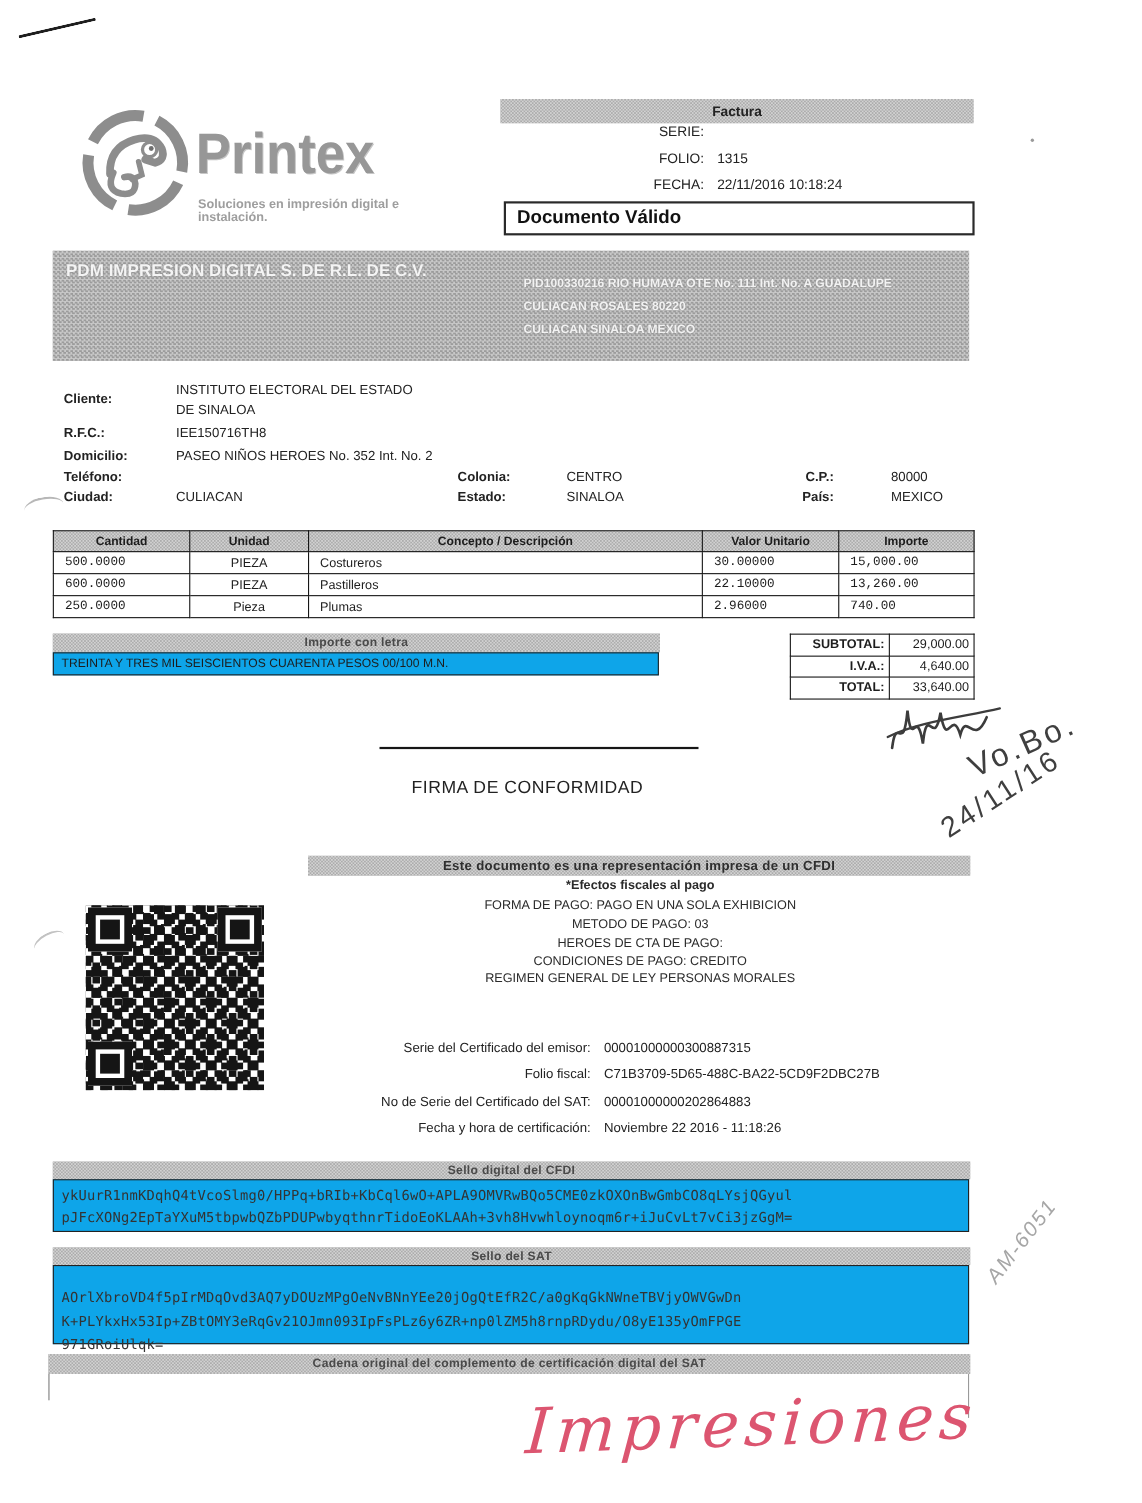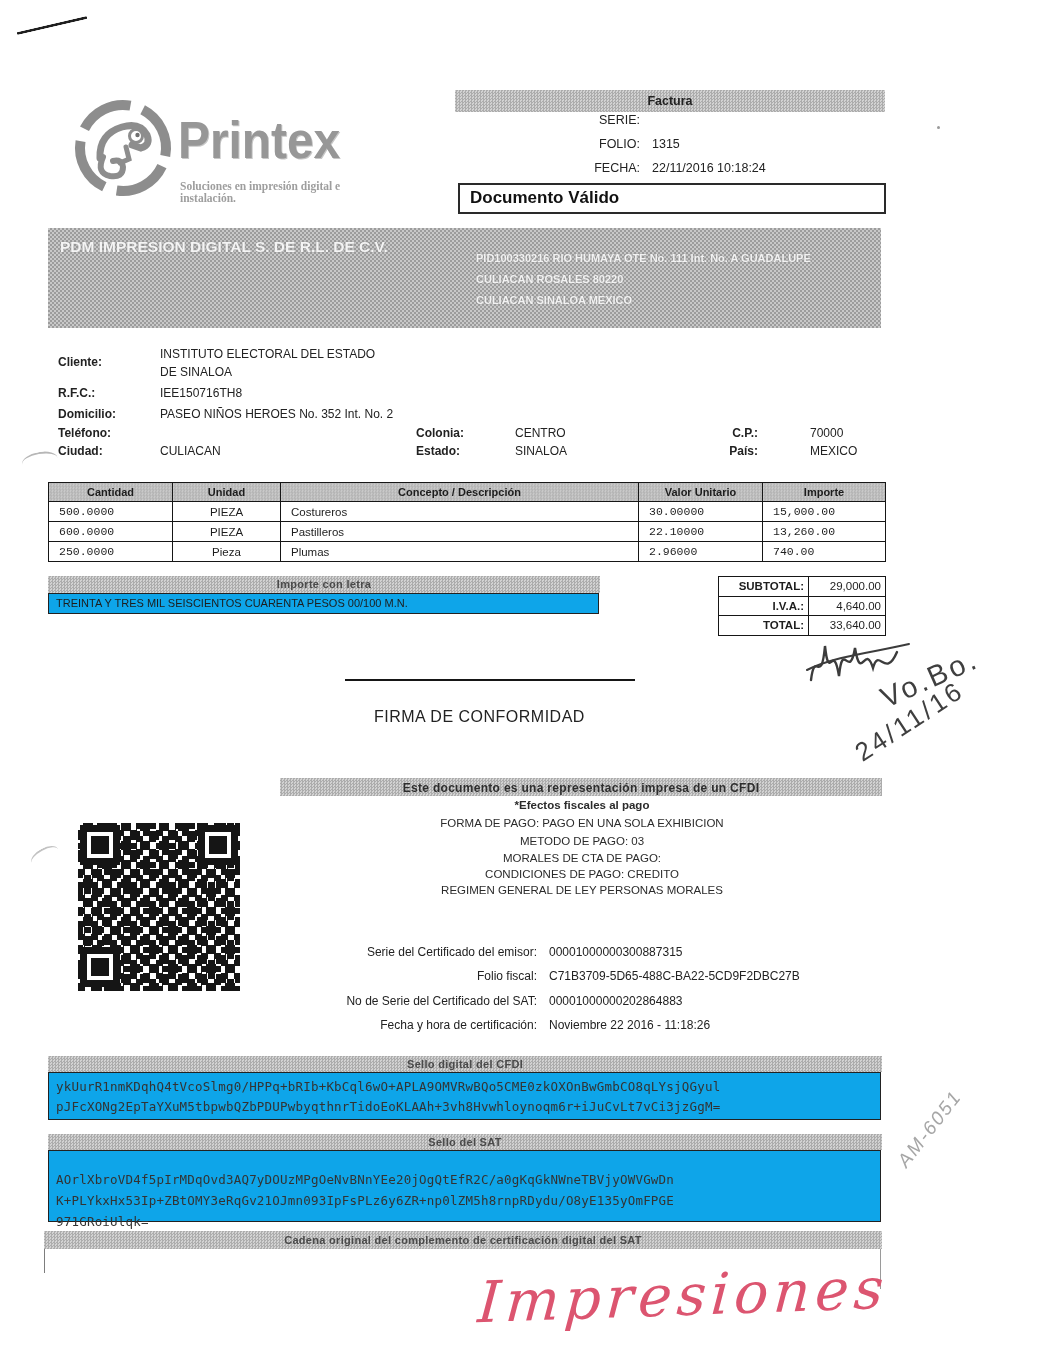--- a/index.html
+++ b/index.html
@@ -47,21 +47,21 @@
   <div class="abs" style="left:70px;top:96px;width:320px;height:110px;">
     <svg class="abs" style="left:0;top:0;" width="108" height="104" viewBox="0 0 108 104">
       <circle cx="53" cy="52" r="43" fill="none" stroke="#8d8d8d" stroke-width="10" stroke-dasharray="55 13" transform="rotate(25 53 52)"></circle>
       <path d="M30 62 Q29 38 52 31 Q70 26 77 39 Q81 49 71 52 L62 49" fill="none" stroke="#8d8d8d" stroke-width="7" stroke-linecap="round"></path>
       <path d="M33 61 Q26 77 40 80 Q53 82 53 71 Q52 63 43 65" fill="none" stroke="#8d8d8d" stroke-width="6" stroke-linecap="round"></path>
       <path d="M56 51 L59 63 L50 67" fill="none" stroke="#8d8d8d" stroke-width="5" stroke-linecap="round"></path>
       <circle cx="66" cy="40" r="6.5" fill="#ffffff" stroke="#8d8d8d" stroke-width="3"></circle>
       <circle cx="67.5" cy="39" r="2.2" fill="#6f6f6f"></circle>
     </svg>
     <div class="abs" style="left:108px;top:14px;font-size:52px;font-weight:bold;color:#979797;letter-spacing:0px;transform:scaleX(.92);transform-origin:left;text-shadow:1px 1px 0 #c7c7c7;">Printex</div>
-    <div class="abs" style="left:110px;top:84px;font-size:11.5px;color:#9e9e9e;font-weight:bold;font-family:Liberation Serif, serif;">Soluciones en impresión digital e instalación.</div>
+    <div class="abs" style="left:110px;top:84px;font-size:11.5px;color:#9e9e9e;font-weight:bold;">Soluciones en impresión digital e instalación.</div>
   </div>
 
   <div class="abs halftone bar-title" style="left:455px;top:90px;width:430px;height:22px;line-height:22px;">
     <span>Factura</span>
   </div>
 
   <div class="abs lbl" style="left:540px;top:113px;width:100px;text-align:right;font-weight:normal;font-size:12.5px;">SERIE:</div>
   <div class="abs val" style="left:652px;top:113px;font-size:12.5px;"></div>
 
   <div class="abs lbl" style="left:540px;top:137px;width:100px;text-align:right;font-weight:normal;font-size:12.5px;">FOLIO:</div>
@@ -91,21 +91,21 @@
   <div class="abs val" style="left:160px;top:386px;">IEE150716TH8</div>
 
   <div class="abs lbl" style="left:58px;top:407px;">Domicilio:</div>
   <div class="abs val" style="left:160px;top:407px;">PASEO NIÑOS HEROES No. 352 Int. No. 2</div>
 
   <div class="abs lbl" style="left:58px;top:426px;">Teléfono:</div>
   <div class="abs val" style="left:160px;top:426px;"></div>
   <div class="abs lbl" style="left:416px;top:426px;">Colonia:</div>
   <div class="abs val" style="left:515px;top:426px;">CENTRO</div>
   <div class="abs lbl" style="left:700px;top:426px;width:58px;text-align:right;">C.P.:</div>
-  <div class="abs val" style="left:810px;top:426px;">70000</div>
+  <div class="abs val" style="left:810px;top:426px;">80000</div>
 
   <div class="abs lbl" style="left:58px;top:444px;">Ciudad:</div>
   <div class="abs val" style="left:160px;top:444px;">CULIACAN</div>
   <div class="abs lbl" style="left:416px;top:444px;">Estado:</div>
   <div class="abs val" style="left:515px;top:444px;">SINALOA</div>
   <div class="abs lbl" style="left:700px;top:444px;width:58px;text-align:right;">País:</div>
   <div class="abs val" style="left:810px;top:444px;">MEXICO</div>
 
   <div class="abs" style="left:22px;top:452px;width:36px;height:16px;border-top:2px solid #b7b7b7;border-radius:50%;transform:rotate(-10deg);"></div>
 
@@ -188,21 +188,21 @@
 
   <div class="abs" style="left:345px;top:679px;width:290px;border-top:2.6px solid #161616;"></div>
   <div class="abs" style="left:374px;top:708px;font-size:16px;letter-spacing:.5px;color:#222;">FIRMA DE CONFORMIDAD</div>
 
   <div class="abs halftone" style="left:280px;top:778px;width:602px;height:18px;line-height:18px;text-align:center;">
     <span style="font-size:12px;font-weight:bold;color:#2e2e2e;letter-spacing:.3px;">Este documento es una representación impresa de un CFDI</span>
   </div>
   <div class="abs cfdi-line" style="left:280px;top:799px;font-weight:bold;">*Efectos fiscales al pago</div>
   <div class="abs cfdi-line" style="left:280px;top:817px;">FORMA DE PAGO: PAGO EN UNA SOLA EXHIBICION</div>
   <div class="abs cfdi-line" style="left:280px;top:835px;">METODO DE PAGO: 03</div>
-  <div class="abs cfdi-line" style="left:280px;top:852px;">MORALES DE CTA DE PAGO:</div>
+  <div class="abs cfdi-line" style="left:280px;top:852px;">HEROES DE CTA DE PAGO:</div>
   <div class="abs cfdi-line" style="left:280px;top:868px;">CONDICIONES DE PAGO: CREDITO</div>
   <div class="abs cfdi-line" style="left:280px;top:884px;">REGIMEN GENERAL DE LEY PERSONAS MORALES</div>
 
   <div class="abs" style="left:30px;top:848px;width:30px;height:14px;border-top:2px solid #c2c2c2;border-radius:50%;transform:rotate(-28deg);"></div>
 
   <div class="abs qr" style="left:72px;top:817px;width:174px;height:180px;">
     <div class="qr-noise"></div>
     <div class="qr-finder" style="left:8px;top:8px;">
         <i></i>
       </div>

